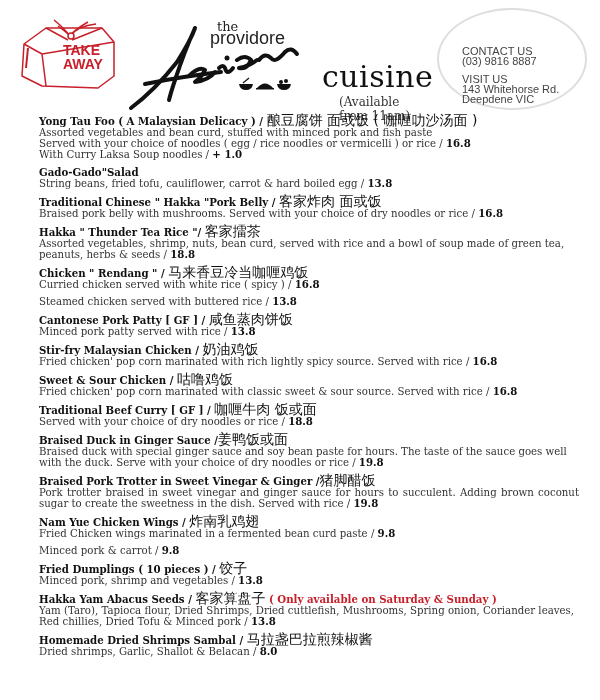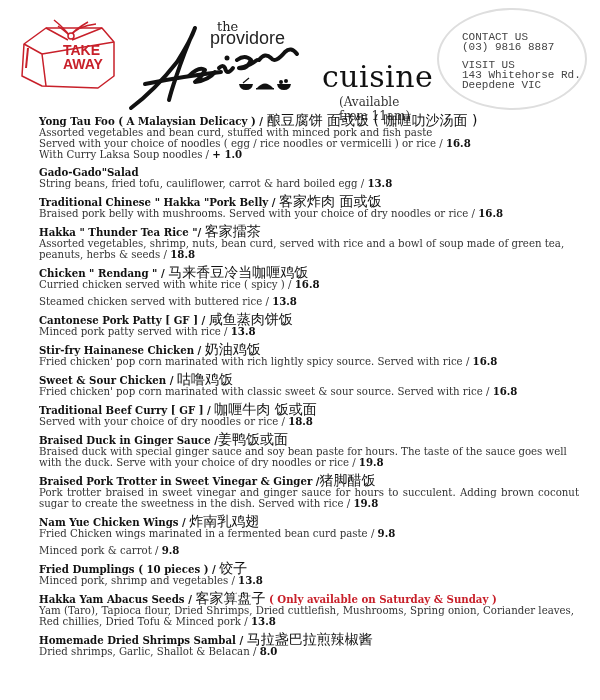--- a/index.html
+++ b/index.html
@@ -18,21 +18,21 @@
   .logo-the { position: absolute; left: 92px; top: 7px; font-family: "DejaVu Serif", serif; font-size: 13px; line-height: 12px; color: #222; }
   .logo-providore { position: absolute; left: 85px; top: 18px; font-family: Liberation Sans, sans-serif; font-size: 18px; line-height: 12px; color: #222; }
   .logo-asian { position: absolute; left: 0px; top: 6px; width: 200px; height: 92px; }
   .logo-asian svg { width: 200px; height: 92px; display: block; }
   .logo-cuisine { position: absolute; left: 165px; top: 48px; font-family: "DejaVu Serif", serif; font-size: 30px; line-height: 30px; color: #111; letter-spacing: 0.5px; margin-left: 32px; }
   .logo-icons { position: absolute; left: 112px; top: 63px; width: 56px; height: 14px; }
   .logo-available { position: absolute; left: 178px; top: 81px; font-family: "DejaVu Serif", serif; font-size: 12px; color: #333; padding-left: 36px; }
 
   .contact { position: absolute; left: 437px; top: 8px; width: 150px; height: 102px; border-radius: 50%;
     border: 2px solid #dedede; }
-  .contact-text { position: absolute; left: 23px; top: 22px; font-family: Liberation Mono, monospace; font-size: 11px; line-height: 10px; color: #444; }
+  .contact-text { position: absolute; left: 23px; top: 36px; font-family: Liberation Sans, sans-serif; font-size: 11px; line-height: 10px; color: #444; }
   .contact-text .gap { height: 8px; }
 
   
   .menu { position: absolute; left: 39px; top: 114px; width: 540px; font-family: "DejaVu Serif", serif; }
   .item { margin-bottom: 6px; }
   .item-title { font-weight: bold; font-size: 10.2px; line-height: 12px; color: #111; white-space: nowrap; }
   .item-desc { font-size: 10.2px; line-height: 11px; color: #333; }
   .item-desc.justify { text-align: justify; }
   .price { font-weight: bold; color: #111; }
   .note { color: #c8202a; font-weight: bold; }
@@ -135,21 +135,21 @@
   <div class="item">
     <div class="item-desc"><span>Steamed chicken served with buttered rice / </span><span class="price">13.8</span></div>
   </div>
 
   <div class="item">
     <div class="item-title"><span>Cantonese Pork Patty [ GF ] / </span><span class="zh">咸鱼蒸肉饼饭</span></div>
     <div class="item-desc"><span>Minced pork patty served with rice / </span><span class="price">13.8</span></div>
   </div>
 
   <div class="item">
-    <div class="item-title"><span>Stir-fry Hainanese Chicken / </span><span class="zh">奶油鸡饭</span></div>
+    <div class="item-title"><span>Stir-fry Malaysian Chicken / </span><span class="zh">奶油鸡饭</span></div>
     <div class="item-desc"><span>Fried chicken' pop corn marinated with rich lightly spicy source. Served with rice / </span><span class="price">16.8</span></div>
   </div>
 
   <div class="item">
     <div class="item-title"><span>Sweet &amp; Sour Chicken / </span><span class="zh">咕噜鸡饭</span></div>
     <div class="item-desc"><span>Fried chicken' pop corn marinated with classic sweet &amp; sour source. Served with rice / </span><span class="price">16.8</span></div>
   </div>
 
   <div class="item">
     <div class="item-title"><span>Traditional Beef Curry [ GF ] / </span><span class="zh">咖喱牛肉 饭或面</span></div>

